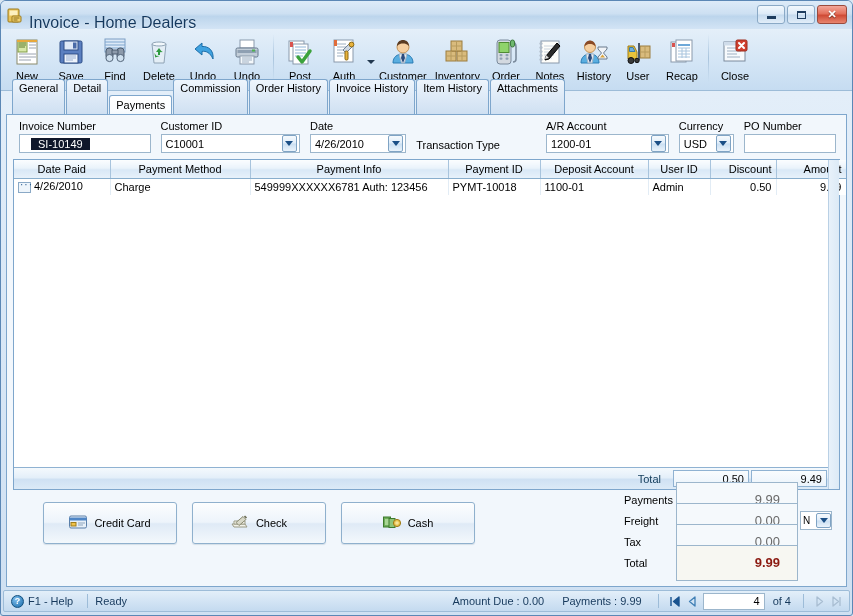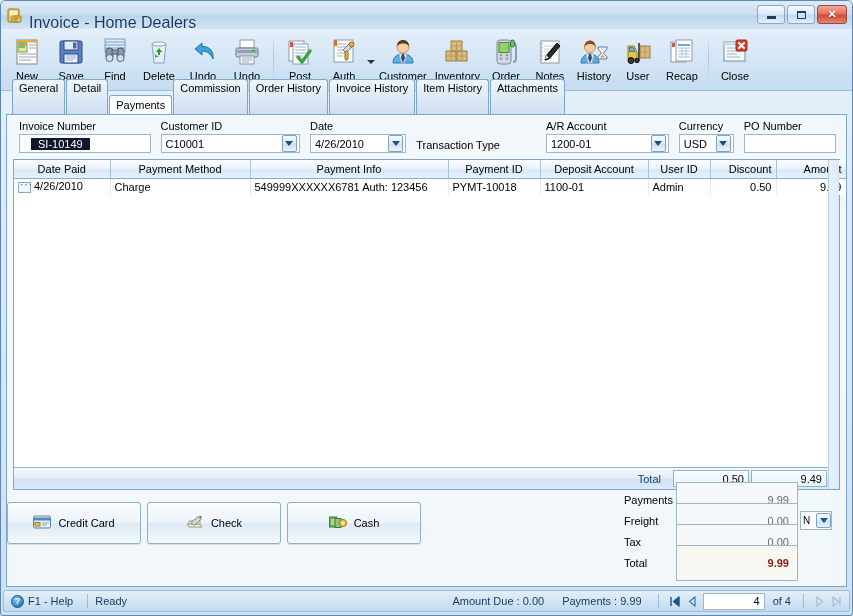--- a/index.html
+++ b/index.html
@@ -248,21 +248,21 @@
     margin-left: 2px;
   }
 
   
   .bottom {
     flex: 0 0 96px; height: 96px;
     display: flex; align-items: flex-start;
     padding: 12px 0 0 0;
     position: relative;
   }
-  .paybtns { display: flex; gap: 6px; }
+  .paybtns { display: flex; gap: 15px; padding-left: 36px; }
   .paybtn {
     width: 134px; height: 42px;
     border: 1px solid #8fb0cd;
     border-radius: 3px;
     background: linear-gradient(180deg,#fcfdfe 0%,#edf4fb 48%,#dfeaf6 52%,#f3f8fc 100%);
     display: flex; align-items: center; justify-content: center;
     gap: 7px; cursor: pointer;
     font-size: 11px;
     box-shadow: 0 1px 1px rgba(80,110,140,.18);
   }
@@ -273,22 +273,22 @@
     width: 208px;
     display: flex; flex-direction: column; gap: 2px;
   }
   .sumrow { display: flex; align-items: center; height: 19px; }
   .sumrow .lab { width: 52px; font-size: 11px; color: #000; }
   .sumval {
     flex: 1 1 auto; height: 36px;
     border: 1px solid #9cb6cc;
     background: #f5f9fc;
     display: flex; align-items: center; justify-content: flex-end;
-    padding-right: 8px;
-    font-size: 11px; color: #6a6a6a;
+    padding-right: 17px;
+    font-size: 13px; color: #6a6a6a;
   }
   .sumval.strong { color: #8b1a11; font-weight: bold; background:#f7f7f2; }
   .freight-combo {
     width: 32px; height: 19px; margin-left: 2px; flex: 0 0 32px;
     border: 1px solid #9cb6cc; background: #fff;
     display: flex; align-items: center; font-size: 10px;
     padding-left: 2px; overflow: hidden;
   }
   .freight-combo .fc-txt { flex: 1 1 auto; color:#000; }
 

